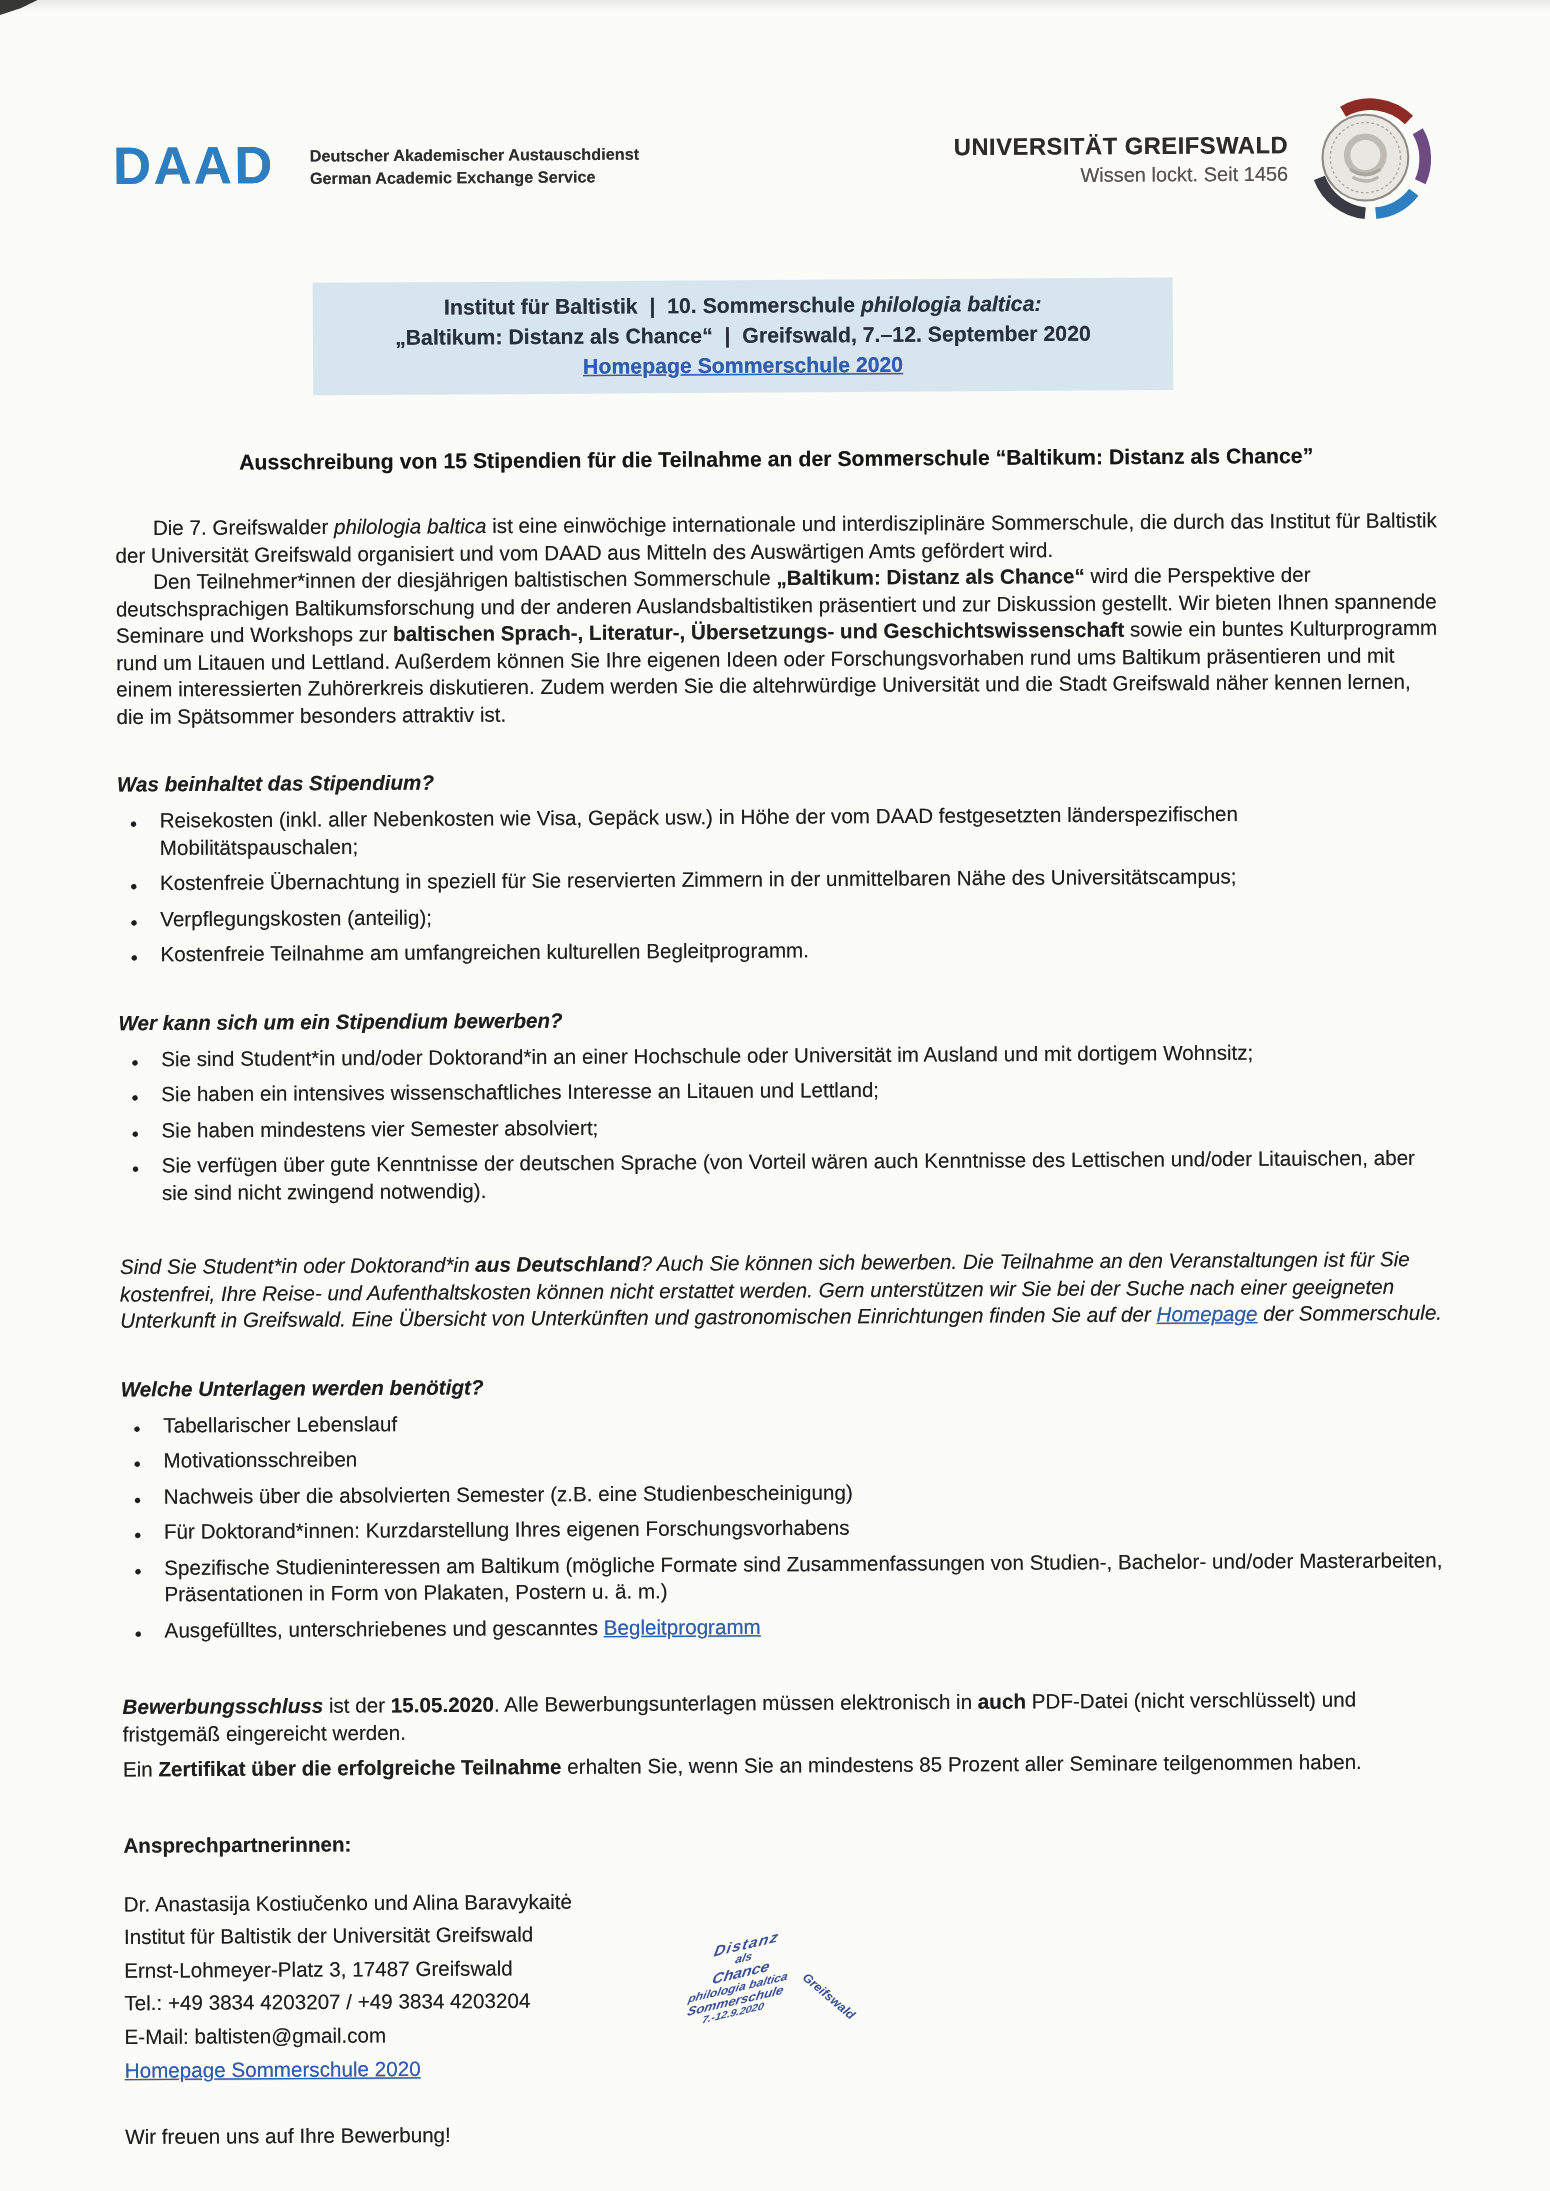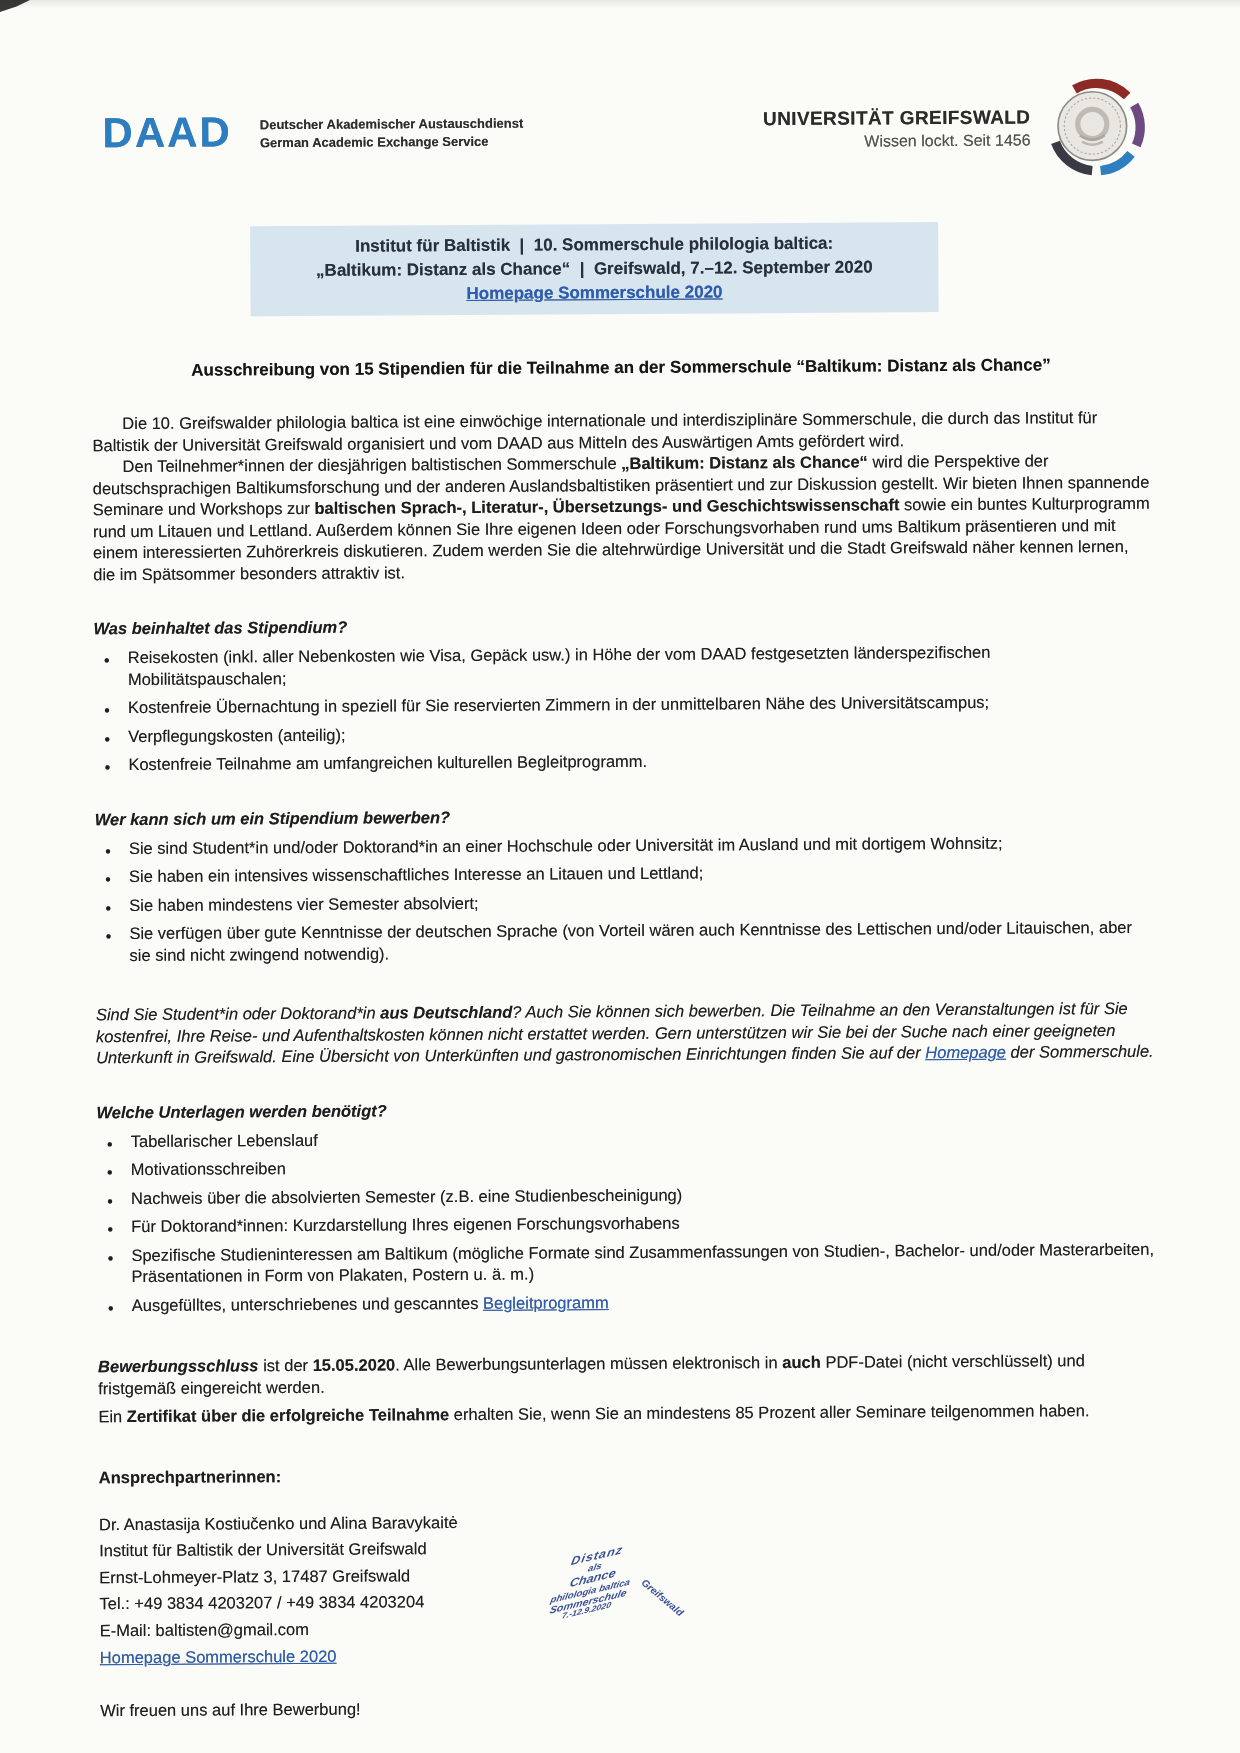--- a/index.html
+++ b/index.html
@@ -16,21 +16,21 @@
   .scan-corner { position:absolute; top:0; left:0; width:30px; height:12px;
     background:#161616; clip-path:polygon(0 0,100% 0,55% 55%,0 100%); opacity:.85; }
   .content {
     position:absolute; left:95px; top:0; width:1058px;
     transform:rotate(-0.35deg);
     text-shadow:0 0 .4px rgba(30,30,30,.55);
   }
   
   .header { display:flex; justify-content:space-between; align-items:center; margin-top:78px; }
   .daad { display:flex; gap:28px; align-items:flex-start; }
-  .daad-logo { font-size:42px; font-weight:bold; letter-spacing:2px; line-height:1; color:#2b7ec2;margin-left:12px; }
+  .daad-logo { font-size:42px; font-weight:bold; letter-spacing:2px; line-height:1; color:#2b7ec2; }
   .daad-sub { font-size:13px; font-weight:bold; color:#2d2d2d; line-height:1.35; padding-top:5px; }
   .uni { display:flex; align-items:center; gap:14px; }
   .uni-text { text-align:right; }
   .uni-name { font-size:19px; font-weight:600; color:#2c2b28; letter-spacing:.4px; }
   .uni-tagline { font-size:16px; color:#56534d; margin-top:3px; }
   .seal svg { width:104px; height:104px; display:block; }
   
   .title-block {
     margin:42px auto 0; width:656px; transform:translateX(-26px);
     background:#d7e5ef; text-align:center; padding:9px 16px 10px;
@@ -45,21 +45,21 @@
   .indent { text-indent:30px; }
   .first-para { margin-top:32px; }
   .italic-para { font-style:italic; margin-top:38px; }
   .section-heading { font-size:16.5px; font-weight:bold; font-style:italic; margin:34px 0 9px; }
   .bullets { margin:0; padding:0; list-style:none; }
   .bullets li { position:relative; padding-left:34px; font-size:16.5px; line-height:21.5px; margin-bottom:7px; }
   .bullets li::before { content:"●"; position:absolute; left:10px; top:2px; font-size:10px; color:#1e1e1e; }
   .deadline { margin-top:40px; }
   .deadline-2 { margin-top:7px; }
   .run-b { font-weight:bold; }
-  .run-i { }
+  .run-i { font-style:italic; }
   .run-bi { font-weight:bold; font-style:italic; }
   .run-link { color:#2a5db5; text-decoration:underline; cursor:pointer; }
   
   .contact-heading { font-size:16.5px; font-weight:bold; margin:40px 0 0; }
   .contact-lines { margin-top:24px; font-size:16.5px; line-height:26.5px; }
   .contact-link { display:inline-block; margin-top:1px; font-size:16.5px; }
   .closing { margin-top:30px; font-size:16.5px; }
   
   .stamp { position:absolute; left:492px; top:1546px; width:200px; height:130px;
     color:#27418f; opacity:.92; }
@@ -113,21 +113,21 @@
     </header>
 
     <section class="title-block">
       <div class="tb-line"><span>Institut für Baltistik&nbsp; |&nbsp; 10. Sommerschule </span><span class="run-i">philologia baltica:</span></div>
       <div class="tb-line"><span>„Baltikum: Distanz als Chance“&nbsp; |&nbsp; Greifswald, 7.–12. September 2020</span></div>
       <div class="tb-line"><a class="doc-link">Homepage Sommerschule 2020</a></div>
     </section>
 
     <h1 class="main-heading">Ausschreibung von 15 Stipendien für die Teilnahme an der Sommerschule “Baltikum: Distanz als Chance”</h1>
 
-    <p class="para indent first-para"><span>Die 10. Greifswalder </span><span class="run-i">philologia baltica</span><span> ist eine einwöchige internationale und interdisziplinäre Sommerschule, die durch das Institut für Baltistik der Universität Greifswald organisiert und vom DAAD aus Mitteln des Auswärtigen Amts gefördert wird.</span></p>
+    <p class="para indent first-para"><span>Die 7. Greifswalder </span><span class="run-i">philologia baltica</span><span> ist eine einwöchige internationale und interdisziplinäre Sommerschule, die durch das Institut für Baltistik der Universität Greifswald organisiert und vom DAAD aus Mitteln des Auswärtigen Amts gefördert wird.</span></p>
     <p class="para indent"><span>Den Teilnehmer*innen der diesjährigen baltistischen Sommerschule </span><span class="run-b">„Baltikum: Distanz als Chance“</span><span> wird die Perspektive der deutschsprachigen Baltikumsforschung und der anderen Auslandsbaltistiken präsentiert und zur Diskussion gestellt. Wir bieten Ihnen spannende Seminare und Workshops zur </span><span class="run-b">baltischen Sprach-, Literatur-, Übersetzungs- und Geschichtswissenschaft</span><span> sowie ein buntes Kulturprogramm rund um Litauen und Lettland. Außerdem können Sie Ihre eigenen Ideen oder Forschungsvorhaben rund ums Baltikum präsentieren und mit einem interessierten Zuhörerkreis diskutieren. Zudem werden Sie die altehrwürdige Universität und die Stadt Greifswald näher kennen lernen, die im Spätsommer besonders attraktiv ist.</span></p>
 
     <h2 class="section-heading">Was beinhaltet das Stipendium?</h2>
     <ul class="bullets">
       <li>Reisekosten (inkl. aller Nebenkosten wie Visa, Gepäck usw.) in Höhe der vom DAAD festgesetzten länderspezifischen Mobilitätspauschalen;</li>
       <li>Kostenfreie Übernachtung in speziell für Sie reservierten Zimmern in der unmittelbaren Nähe des Universitätscampus;</li>
       <li>Verpflegungskosten (anteilig);</li>
       <li>Kostenfreie Teilnahme am umfangreichen kulturellen Begleitprogramm.</li>
     </ul>
 

